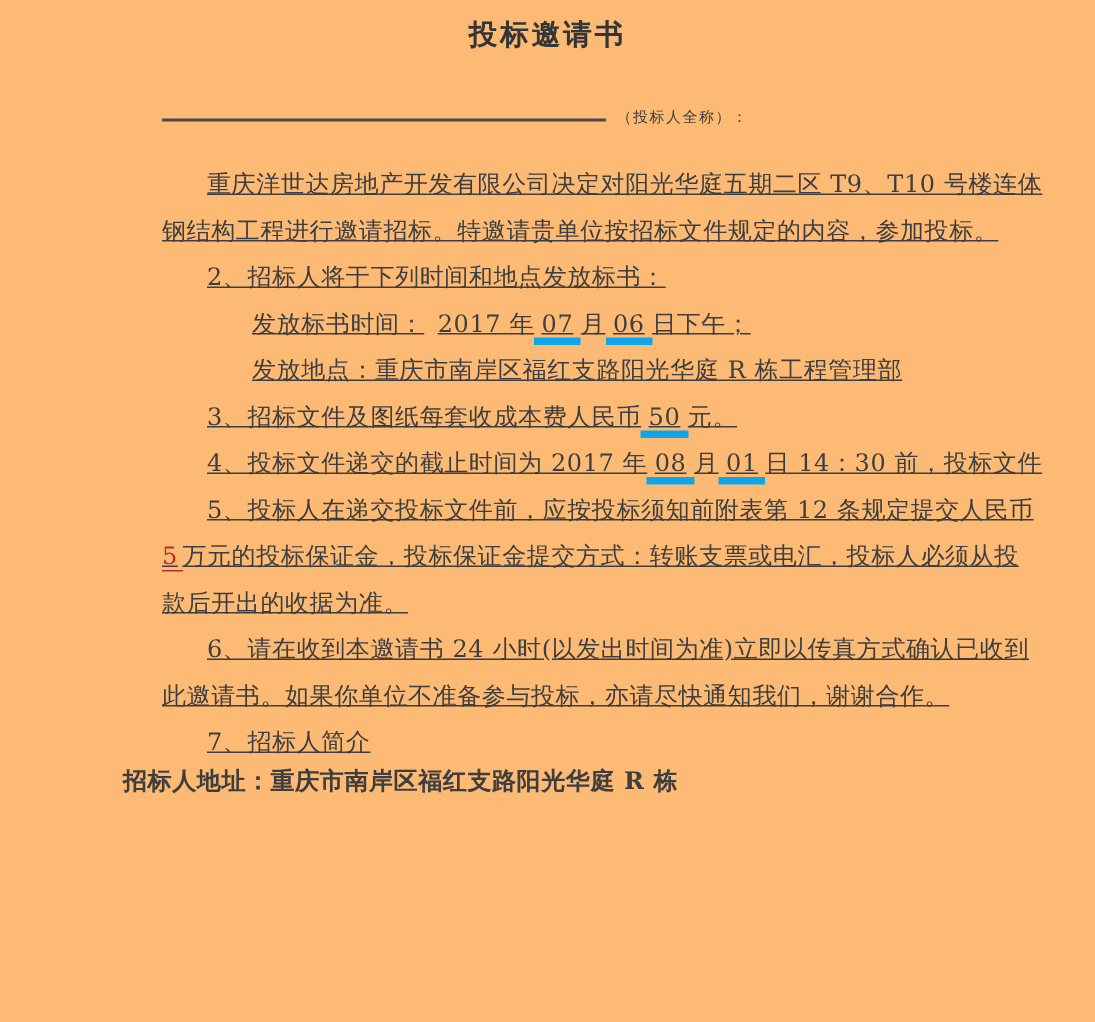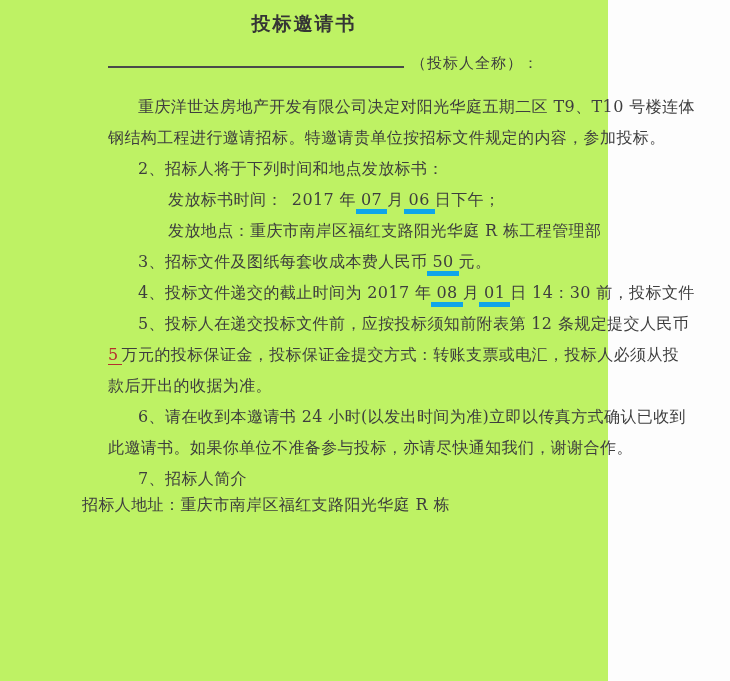--- a/index.html
+++ b/index.html
@@ -4,54 +4,55 @@
 <style>
   * { margin: 0; padding: 0; box-sizing: border-box; }
   html, body { width: 730px; height: 681px; }
   body {
     background: #fdfdfd;
     font-family: "DejaVu Serif", "Liberation Serif", serif;
     color: #3e3e3e;
     overflow: hidden;
   }
   .page {
-    width: 608px;
+    width: 730px;
     height: 681px;
-    background: #bef264;
+    background: #fdba74;
     position: relative;
   }
   .title {
     padding-top: 11px;
     text-align: center;
     font-size: 19px;
     line-height: 24px;
     font-weight: bold;
     letter-spacing: 2px;
     color: #353535;
   }
   .bidder-row {
-    margin-top: 17px;
+    margin-top: 31px;
     margin-left: 108px;
     line-height: 22px;
-    font-size: 15px;
+    font-size: 10px;
   }
   .blank {
     display: inline-block;
     width: 296px;
     height: 15px;
     border-bottom: 2px solid #4a4a4a;
     vertical-align: baseline;
   }
   .blank-label { margin-left: 7px; letter-spacing: 1px; }
   .content {
     margin-top: 17px;
     margin-left: 108px;
     width: 545px;
     font-size: 16px;
     letter-spacing: 0.4px;
+    text-decoration: underline;
   }
   .line {
     line-height: 31px;
     white-space: nowrap;
   }
   .ind1 { padding-left: 30px; }   
   .ind2 { padding-left: 60px; }   
   .gap  { margin-left: 9px; }
   .u {
     border-bottom: 5px solid #0ea5e9;
@@ -70,20 +71,21 @@
     line-height: 24px;
     letter-spacing: 0.4px;
     white-space: nowrap;
   }
   .footer-address {
     margin-left: 82px;
     font-size: 16px;
     line-height: 21px;
     letter-spacing: 0.4px;
     white-space: nowrap;
+    font-weight: bold;
   }
 </style>
 </head>
 <body>
 
 <div class="page">
 
   <div class="title">投标邀请书</div>
 
   <div class="bidder-row">

